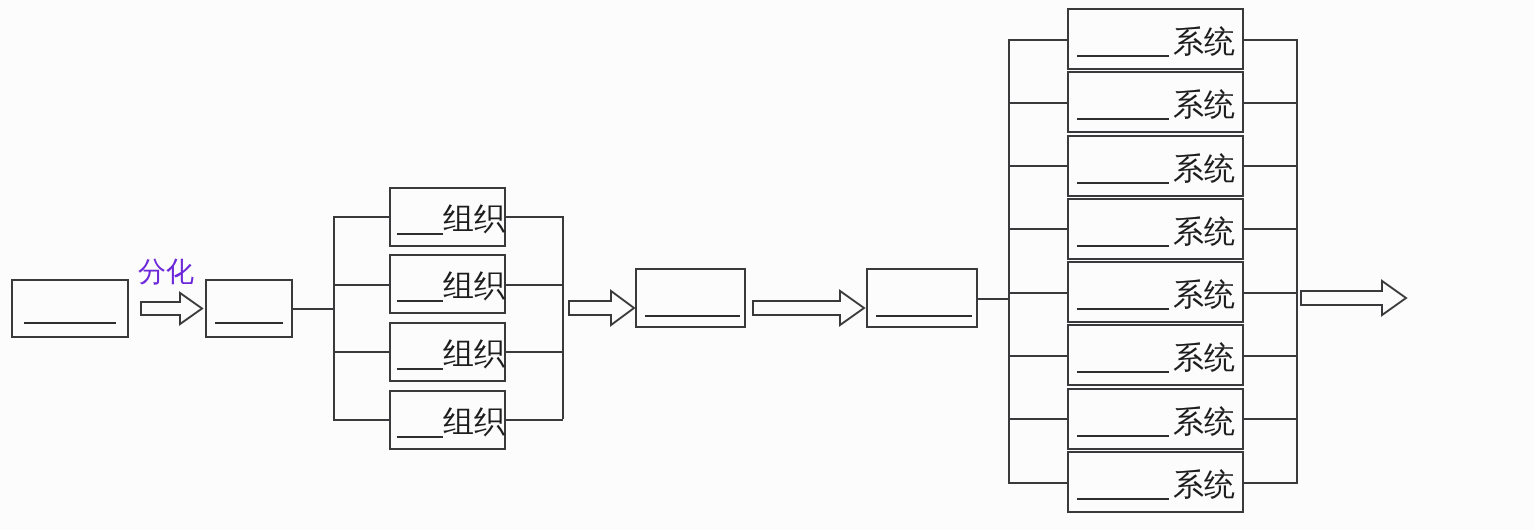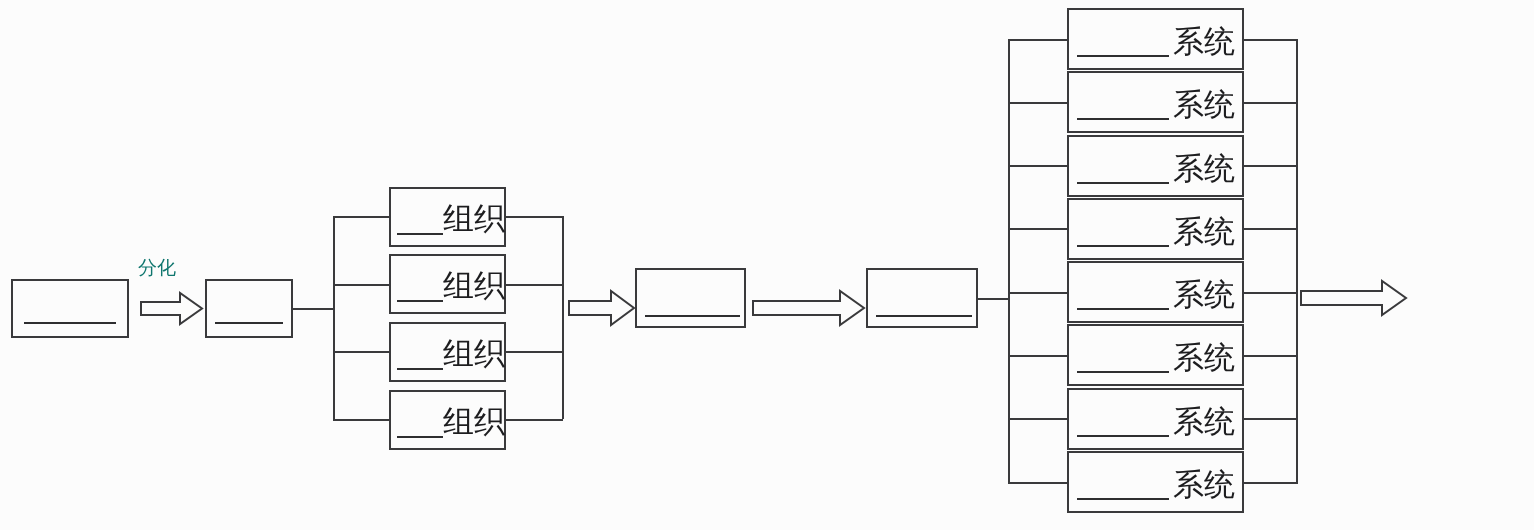--- a/index.html
+++ b/index.html
@@ -55,22 +55,22 @@
   .arrow svg{display:block;}
 
   
   .cjk-lg{font-size:31px;}
   .cjk-md{font-size:30px;}
   .cjk-sm{font-size:28px;}
 
   .sideword{
     position:absolute;
     white-space:nowrap;
-    color:#0f766e;
-    font-size:19px;
+    color:#6d28d9;
+    font-size:28px;
     line-height:1;
   }
 </style>
 </head>
 <body>
 
 <div id="stage">
 
   <div class="box" style="left:11px;top:279px;width:118px;height:59px;">
     <span class="blank-line" style="left:10%;top:74%;width:80%;"></span>

